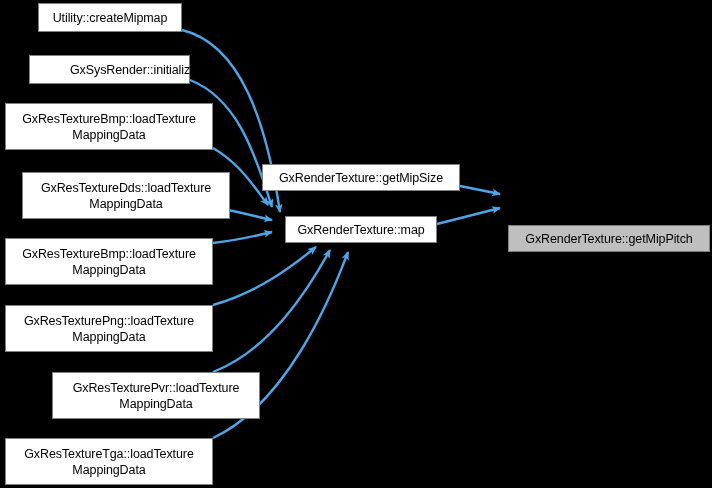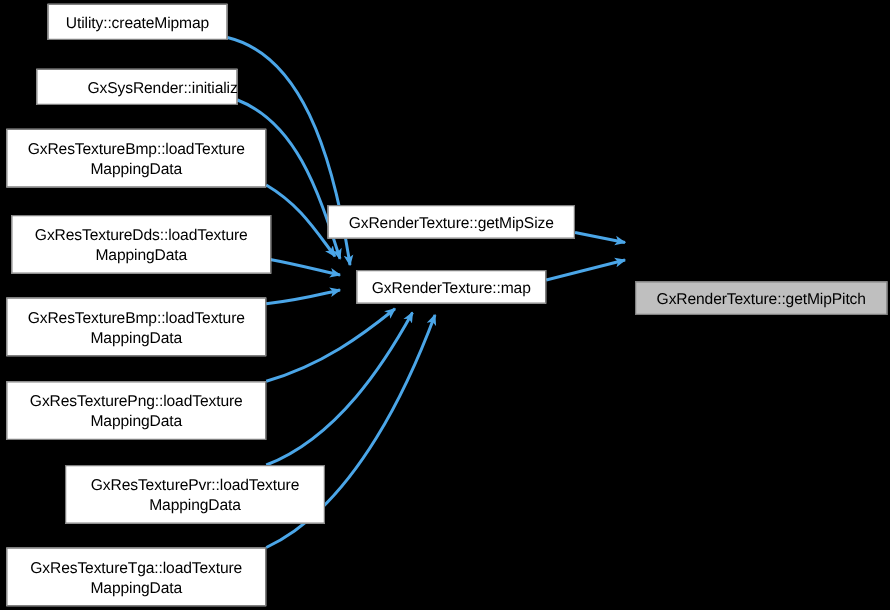--- a/index.html
+++ b/index.html
@@ -86,21 +86,21 @@
 
   <div class="node" style="left:29px; top:55px; width:161px; height:29px;padding-left:40px;">
     <span class="node-label">GxSysRender::initialize</span>
   </div>
 
   <div class="node" style="left:5px; top:103px; width:208px; height:47px;">
     <span class="node-label">GxResTextureBmp::loadTexture
 MappingData</span>
   </div>
 
-  <div class="node" style="left:9px; top:172px; width:208px; height:47px;">
+  <div class="node" style="left:22px; top:172px; width:208px; height:47px;">
     <span class="node-label">GxResTextureDds::loadTexture
 MappingData</span>
   </div>
 
   <div class="node" style="left:5px; top:238px; width:208px; height:47px;">
     <span class="node-label">GxResTextureBmp::loadTexture
 MappingData</span>
   </div>
 
   <div class="node" style="left:5px; top:305px; width:208px; height:47px;">

